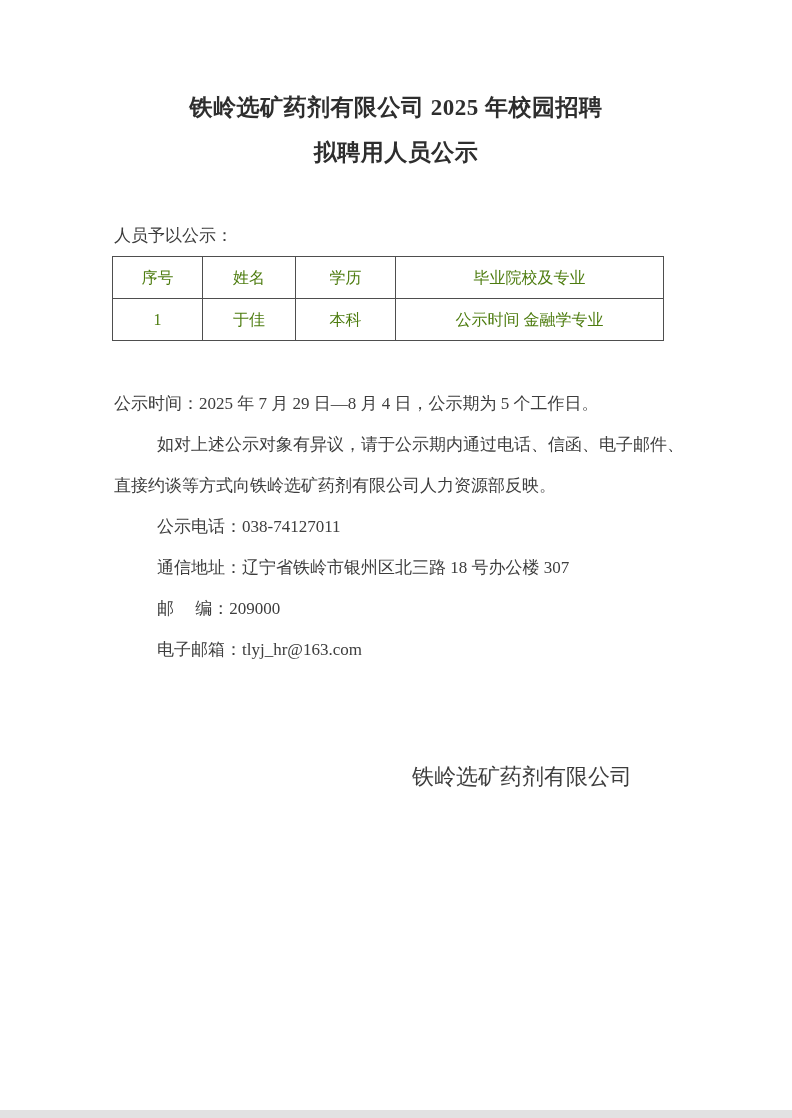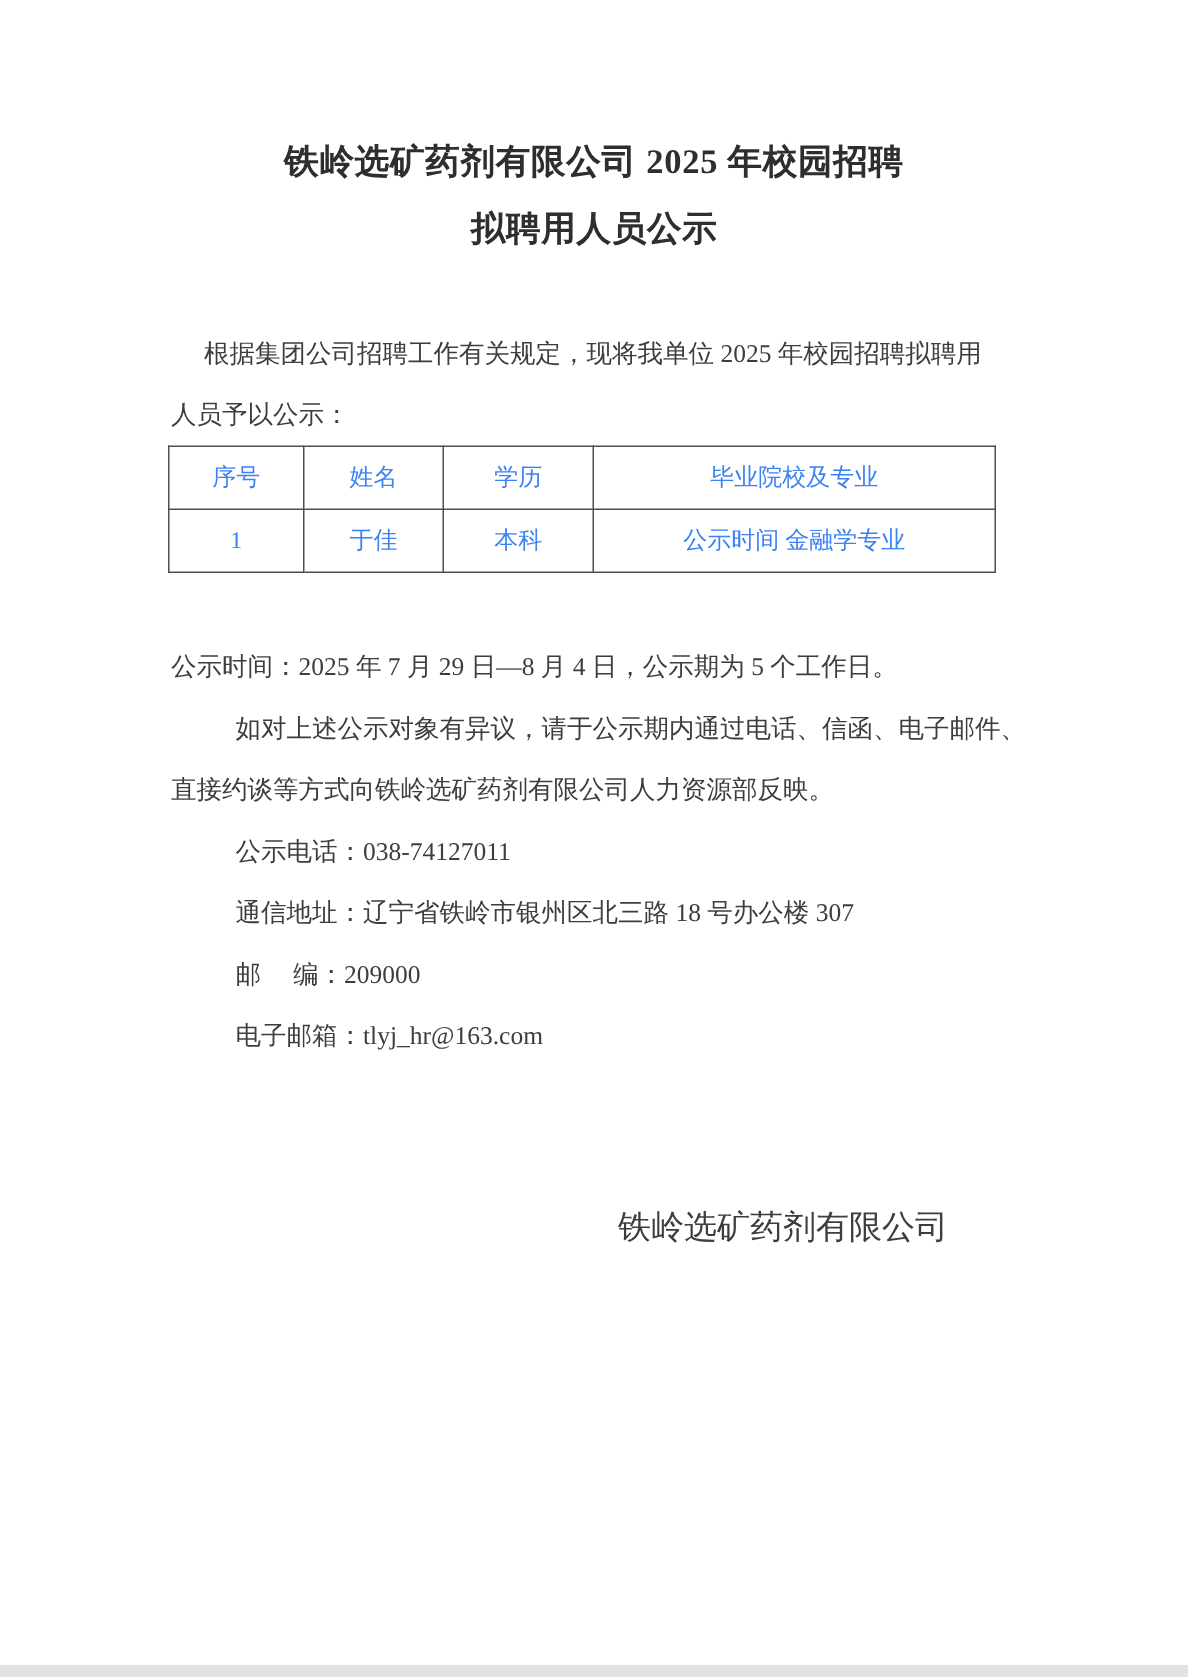--- a/index.html
+++ b/index.html
@@ -45,21 +45,21 @@
     table-layout: fixed;
     margin-left: -2px;
     margin-top: 0;
   }
   table.roster th, table.roster td {
     border: 1px solid #4e4e4e;
     text-align: center;
     vertical-align: middle;
     font-size: 16px;
     font-weight: 400;
-    color: #3b82f6;
+    color: #4d7c0f;
     padding: 0;
   }
   table.roster tr.hdr  { height: 29px; }
   table.roster tr.data { height: 33px; }
 
   .after-table { margin-top: 42px; }
 
   .signature-block {
     margin-top: 86px;
     margin-left: 298px;
@@ -84,21 +84,20 @@
 <div class="page">
 
   <div class="title-block">
     <div class="title-line">铁岭选矿药剂有限公司 2025 年校园招聘</div>
     <div class="title-line">拟聘用人员公示</div>
   </div>
 
   <div class="text-col">
 
     <div class="intro-block">
-      <div class="line indent-first">根据集团公司招聘工作有关规定，现将我单位 2025 年校园招聘拟聘用</div>
       <div class="line">人员予以公示：</div>
     </div>
 
     <table class="roster">
       <colgroup>
         <col style="width:90px">
         <col style="width:93px">
         <col style="width:100px">
         <col style="width:268px">
       </colgroup>

